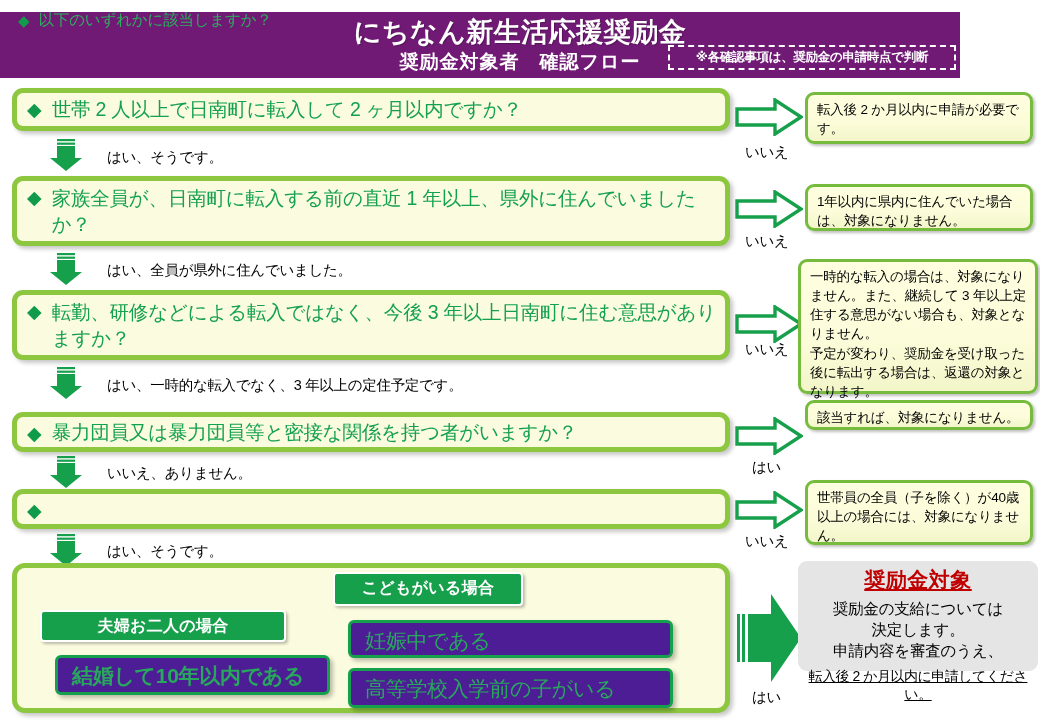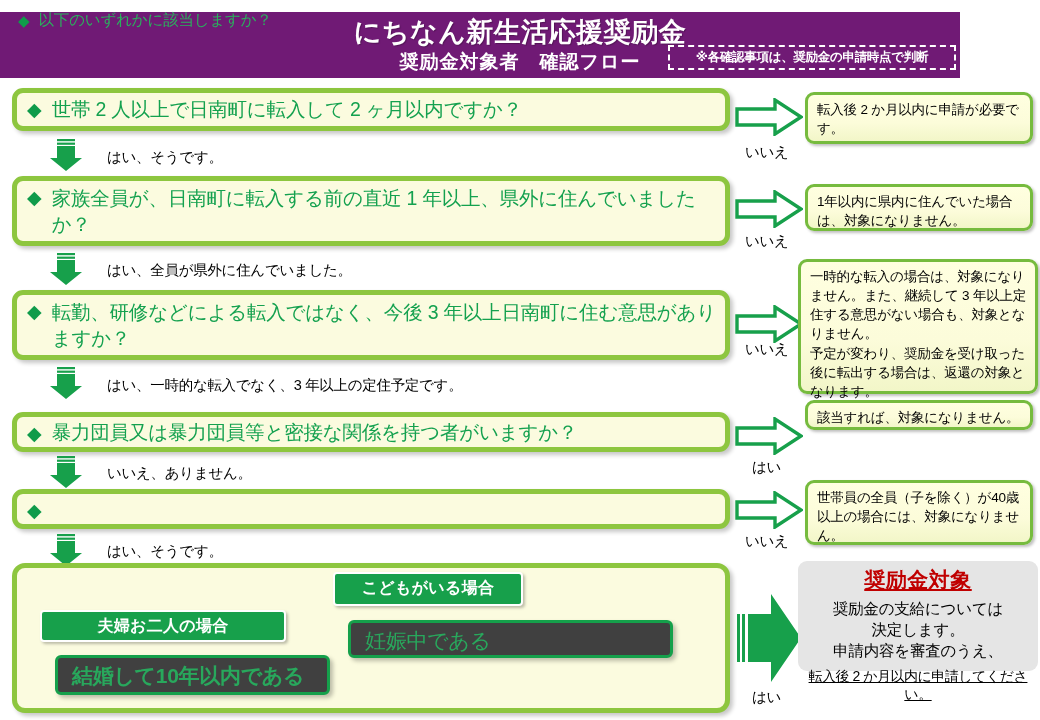--- a/index.html
+++ b/index.html
@@ -198,21 +198,21 @@
     text-align: center;
     line-height: 28px;
     box-shadow: 2px 2px 3px rgba(0,0,0,.25);
     letter-spacing: 0.3px;
   }
   #tag-couple { left: 40px; top: 610px; width: 246px; height: 32px; }
   #tag-child  { left: 333px; top: 572px; width: 190px; height: 34px; }
 
   .cond-box {
     position: absolute;
-    background: #404040;
+    background: #4c1d95;
     border: 3px solid #15a04b;
     border-radius: 6px;
     color: #28a85c;
     font-size: 21px;
     line-height: 36px;
     padding-left: 14px;
     box-shadow: 3px 3px 4px rgba(0,0,0,.25);
     letter-spacing: -0.3px;
   }
   #cond-marry    { left: 55px;  top: 655px; width: 275px; height: 40px; font-weight: bold; }
@@ -351,20 +351,21 @@
 
   <div id="bottom-panel"></div>
   <div id="bottom-q">
     <span class="diamond">◆</span>
     <span class="qtext">以下のいずれかに該当しますか？</span>
   </div>
   <div class="tag-pill" id="tag-couple">夫婦お二人の場合</div>
   <div class="tag-pill" id="tag-child">こどもがいる場合</div>
   <div class="cond-box" id="cond-marry">結婚して10年以内である</div>
   <div class="cond-box" id="cond-pregnant">妊娠中である</div>
+  <div class="cond-box" id="cond-preschool">高等学校入学前の子がいる</div>
 
   <svg id="big-arrow" viewBox="0 0 66 92">
     <rect x="0" y="22" width="3" height="48" fill="#17a04b"></rect>
     <rect x="5" y="22" width="3" height="48" fill="#17a04b"></rect>
     <polygon points="11,22 34,22 34,2 64,46 34,90 34,70 11,70" fill="#17a04b"></polygon>
   </svg>
   <div class="branch-label" id="bl6">はい</div>
 
   <div id="result-panel">
     <div id="result-title">奨励金対象</div>

